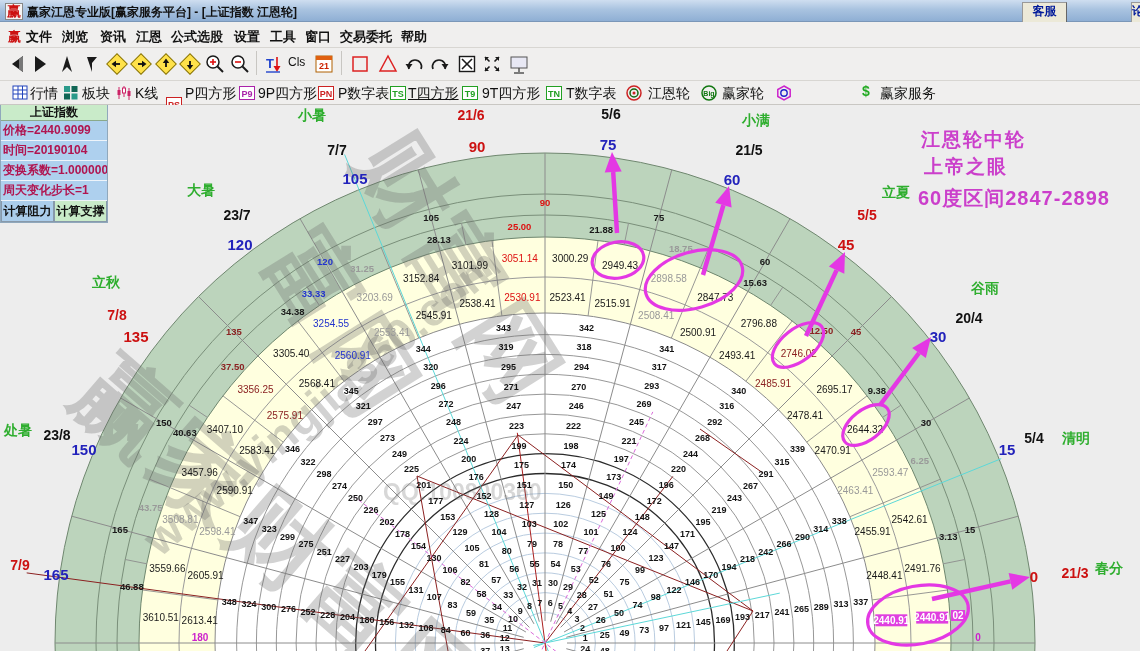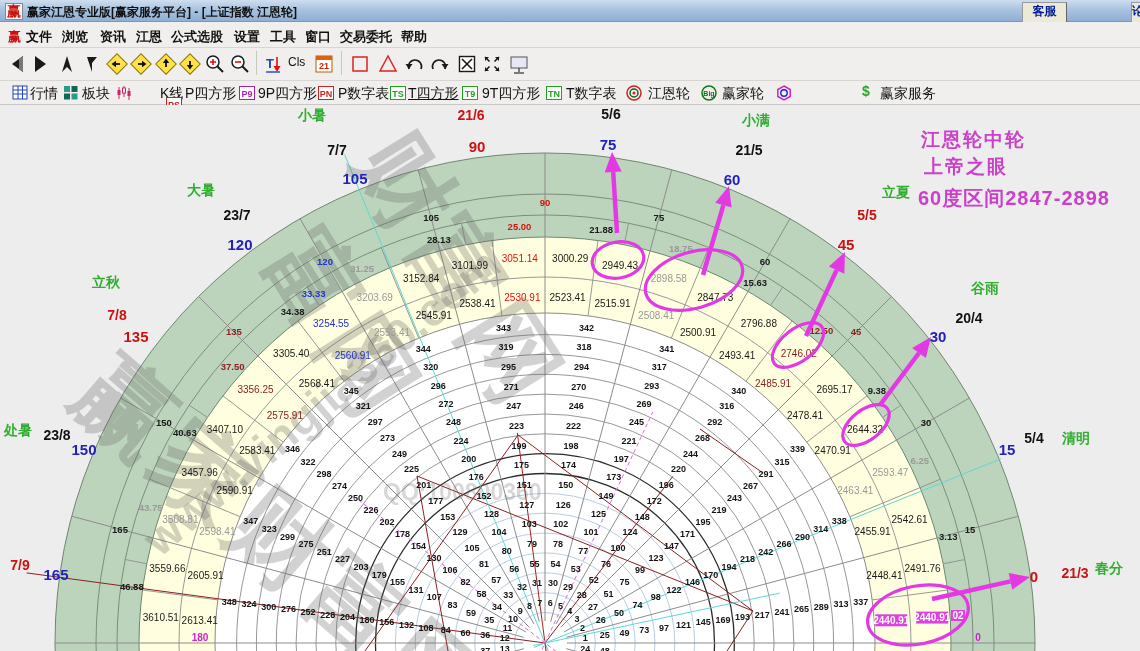--- a/index.html
+++ b/index.html
@@ -166,21 +166,21 @@
         </svg></span>
       <span class="lbl" style="left:82px;">板块</span>
       <span class="icn" style="left:116px; top:4px;"><svg width="16" height="16" viewBox="0 0 16 16">
           <line x1="3" y1="2" x2="3" y2="14" stroke="#cc2266" stroke-width="1"></line>
           <rect x="1.5" y="5" width="3" height="5" fill="#cc2266"></rect>
           <line x1="8" y1="1" x2="8" y2="12" stroke="#cc2266" stroke-width="1"></line>
           <rect x="6.5" y="3" width="3" height="5" fill="#fff" stroke="#cc2266"></rect>
           <line x1="13" y1="3" x2="13" y2="15" stroke="#cc2266" stroke-width="1"></line>
           <rect x="11.5" y="6" width="3" height="5" fill="#cc2266"></rect>
         </svg></span>
-      <span class="lbl" style="left:135px;margin-left:25px;">K线</span>
+      <span class="lbl" style="left:135px;">K线</span>
       <span class="icn" style="left:166px; top:15px;"><svg width="16" height="16" viewBox="0 0 16 16">
           <rect x="0.5" y="1.5" width="15" height="13" fill="#fff" stroke="#cc2222"></rect>
           <text x="8" y="12" font-size="9" font-weight="700" text-anchor="middle" fill="#cc2222">PS</text>
         </svg></span>
       <span class="lbl" style="left:185px;">P四方形</span>
       <span class="icn" style="left:239px; top:4px;"><svg width="16" height="16" viewBox="0 0 16 16">
           <rect x="0.5" y="1.5" width="15" height="13" fill="#fff" stroke="#aa22aa"></rect>
           <text x="8" y="12" font-size="9" font-weight="700" text-anchor="middle" fill="#aa22aa">P9</text>
         </svg></span>
       <span class="lbl" style="left:258px;text-align:right;">9P四方形</span>
@@ -636,13 +636,24 @@
 <polygon points="1030.0,472.0 1012.3,484.7 1008.6,468.1" fill="#e438e4"></polygon>
 <ellipse cx="618" cy="155" rx="26" ry="18" fill="none" stroke="#e438e4" stroke-width="3.2" transform="rotate(-10 618 155)"></ellipse>
 <ellipse cx="694" cy="175" rx="50" ry="28" fill="none" stroke="#e438e4" stroke-width="3.2" transform="rotate(-16 694 175)"></ellipse>
 <ellipse cx="798" cy="240" rx="30" ry="16" fill="none" stroke="#e438e4" stroke-width="3.2" transform="rotate(-38 798 240)"></ellipse>
 <ellipse cx="866" cy="320" rx="27" ry="15" fill="none" stroke="#e438e4" stroke-width="3.2" transform="rotate(-38 866 320)"></ellipse>
 <ellipse cx="918" cy="510" rx="51" ry="29" fill="none" stroke="#e438e4" stroke-width="3.2" transform="rotate(-11 918 510)"></ellipse>
 <text x="921.0" y="41.0" font-family="Liberation Sans, sans-serif" font-size="19" fill="#cb3fcb" font-weight="700" text-anchor="start" letter-spacing="2">江恩轮中轮</text>
 <text x="924.0" y="68.0" font-family="Liberation Sans, sans-serif" font-size="19" fill="#cb3fcb" font-weight="700" text-anchor="start" letter-spacing="2">上帝之眼</text>
 <text x="918.0" y="100.0" font-family="Liberation Sans, sans-serif" font-size="20" fill="#cb3fcb" font-weight="700" text-anchor="start" letter-spacing="1">60度区间2847-2898</text>
   </svg>
+  <div id="panel">
+    <div class="hd">上证指数</div>
+    <div class="row">价格=2440.9099</div>
+    <div class="row">时间=20190104</div>
+    <div class="row">变换系数=1.000000</div>
+    <div class="row">周天变化步长=1</div>
+    <div class="btns">
+        <div style="background:#abcdeb;">计算阻力</div>
+        <div style="background:#c9ebc9;">计算支撑</div>
+      </div>
+  </div>
 </div>
 
 </body></html>

